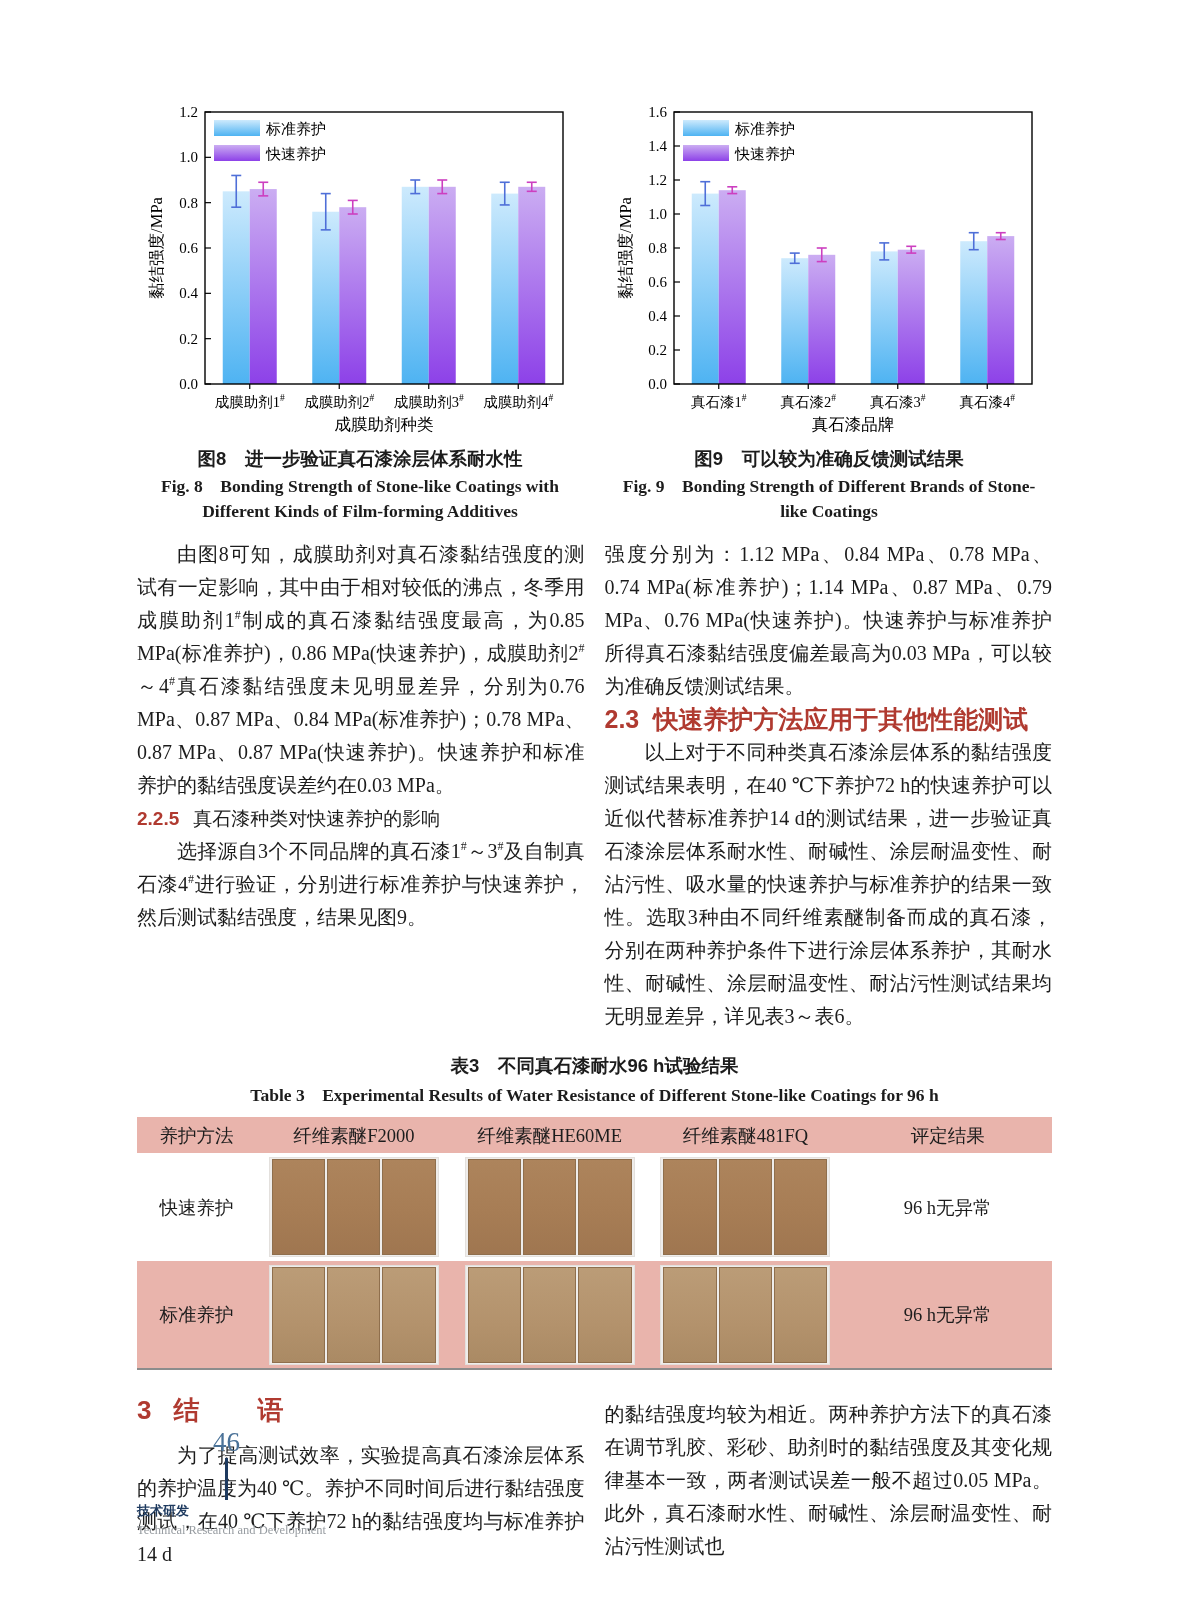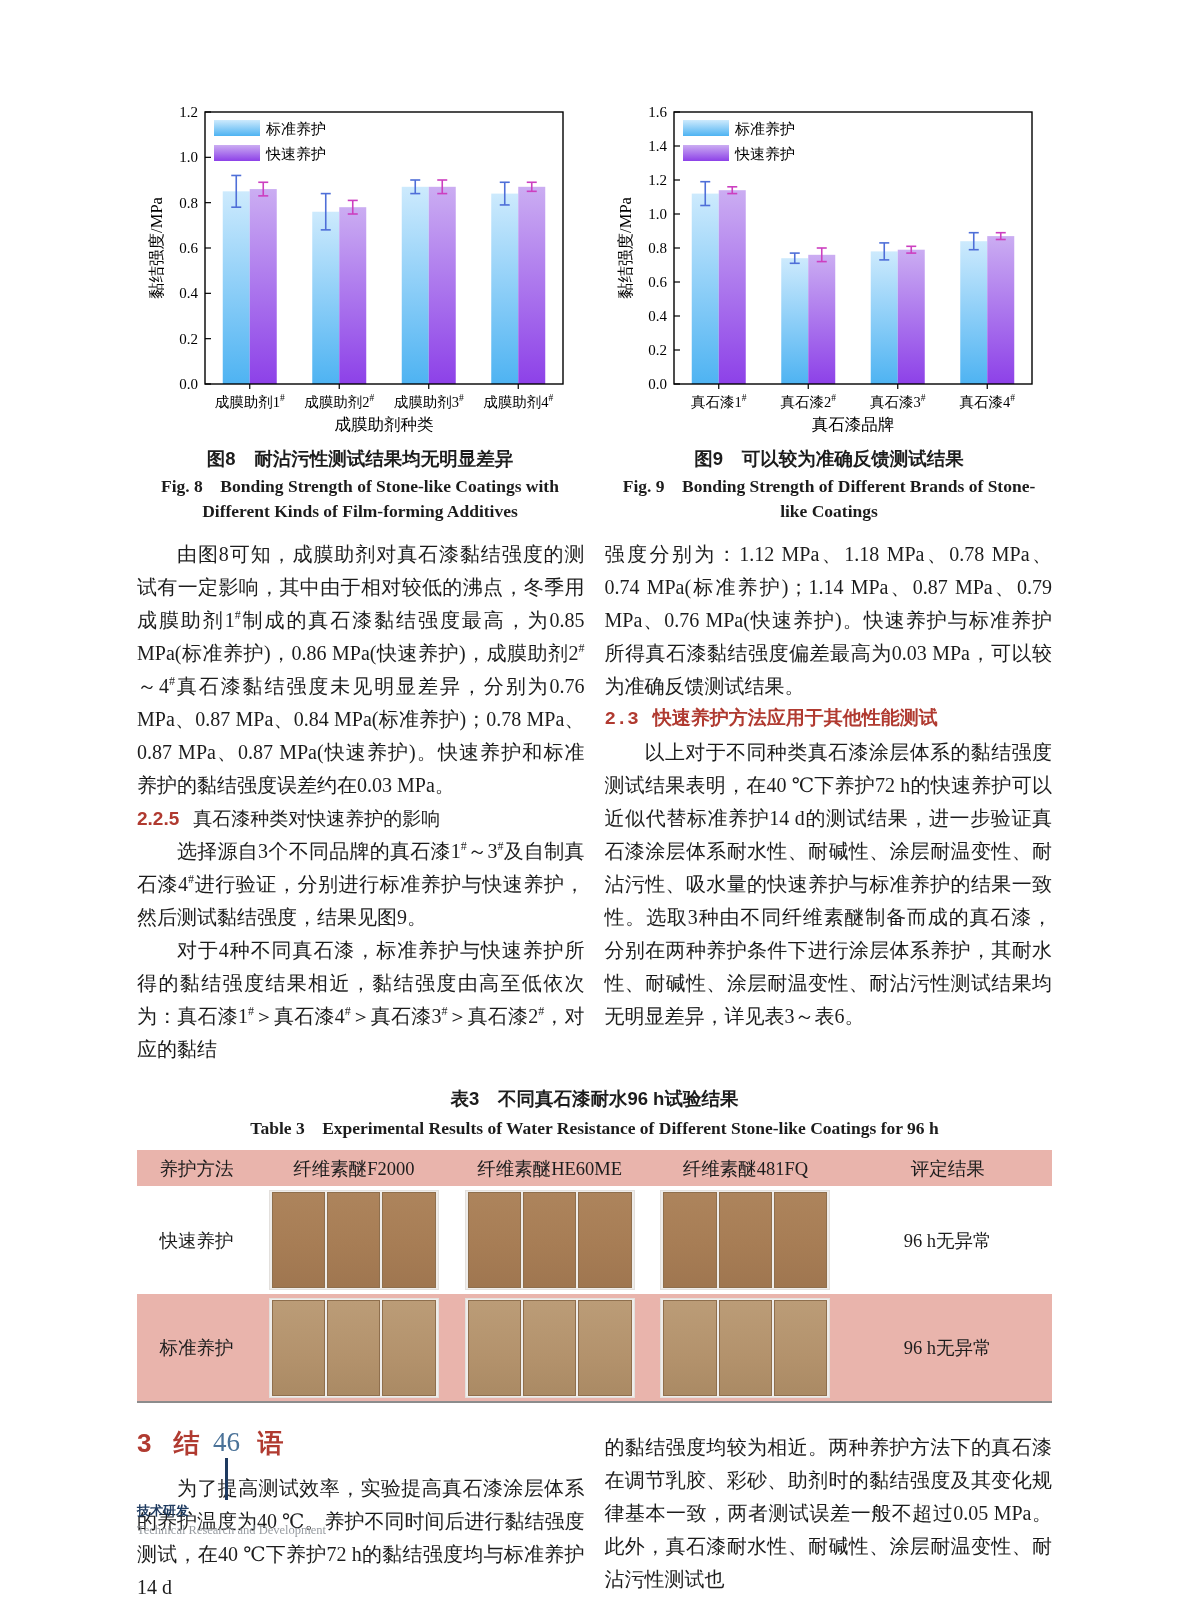--- a/index.html
+++ b/index.html
@@ -24,21 +24,21 @@
 
   
   .columns { display:flex; gap:20px; margin-top:14px; }
   .col { flex:1 1 0; font-size:20px; line-height:33px; text-align:justify; }
   .para { text-indent:2em; }
   .para.cont { text-indent:0; }
   sup { font-size:12px; line-height:0; }
   .h-sub { font-family:"Liberation Sans","DejaVu Sans",sans-serif; font-size:19px; line-height:33px; }
   .h-sub .num { color:#b03a30; font-weight:bold; margin-right:14px; }
   .h-sub .ttl { color:#1c1c1c; }
-  .h-red { font-family:Liberation Mono, monospace; font-size:19px;
+  .h-red { font-family:Liberation Sans, sans-serif; font-size:25px;
     line-height:33px; color:#b03a30; font-weight:bold; }
   .h-red .num { margin-right:14px; }
   .h-big { font-family:"Liberation Sans","DejaVu Sans",sans-serif; font-size:26px;
     color:#b03a30; font-weight:bold; margin:10px 0 12px; }
   .h-big .num { margin-right:22px; }
   .h-big .ttl { letter-spacing:16px; }
 
   
   .table-block { margin-top:20px; }
   .tbl-title-cn { text-align:center; font-family:"Liberation Sans","DejaVu Sans",sans-serif;
@@ -141,21 +141,21 @@
           <text x="283.75" y="307" text-anchor="middle" font-size="14.5" font-family="&quot;Liberation Serif&quot;,&quot;DejaVu Serif&quot;,serif"><tspan>成膜助剂3</tspan><tspan dy="-6" font-size="9.5">#</tspan></text>
           <line x1="373.25" y1="284" x2="373.25" y2="289" stroke="#000" stroke-width="1.2"></line>
           <text x="373.25" y="307" text-anchor="middle" font-size="14.5" font-family="&quot;Liberation Serif&quot;,&quot;DejaVu Serif&quot;,serif"><tspan>成膜助剂4</tspan><tspan dy="-6" font-size="9.5">#</tspan></text>
           <text x="239" y="330" text-anchor="middle" font-size="16.5" font-family="&quot;Liberation Serif&quot;,&quot;DejaVu Serif&quot;,serif">成膜助剂种类</text>
           <text transform="translate(17 148) rotate(-90)" text-anchor="middle" font-size="16.5" font-family="&quot;Liberation Serif&quot;,&quot;DejaVu Serif&quot;,serif">黏结强度/MPa</text>
           <rect x="69" y="20" width="46" height="16" fill="url(#chart8-g0)"></rect>
           <text x="121" y="34" font-size="15" font-family="&quot;Liberation Serif&quot;,&quot;DejaVu Serif&quot;,serif">标准养护</text>
           <rect x="69" y="45" width="46" height="16" fill="url(#chart8-g1)"></rect>
           <text x="121" y="59" font-size="15" font-family="&quot;Liberation Serif&quot;,&quot;DejaVu Serif&quot;,serif">快速养护</text>
         </svg>
-      <div class="cap-cn">图8　耐沾污性测试结果均无明显差异</div>
+      <div class="cap-cn">图8　进一步验证真石漆涂层体系耐水性</div>
       <div class="cap-en">Fig. 8　Bonding Strength of Stone-like Coatings with Different Kinds of Film-forming Additives</div>
     </div>
     <div class="chart-figure">
       <svg id="chart9" width="430" height="342" viewBox="0 0 430 342">
           <defs>
             <linearGradient id="chart9-g0" x1="0" y1="0" x2="0" y2="1">
               <stop offset="0%" stop-color="#cdeafd"></stop>
               <stop offset="100%" stop-color="#4eb3f2"></stop>
             </linearGradient>
             <linearGradient id="chart9-g1" x1="0" y1="0" x2="0" y2="1">
@@ -234,24 +234,23 @@
     </div>
   </div>
 
   <div class="columns">
     <div class="col">
       <p class="para">由图8可知，成膜助剂对真石漆黏结强度的测试有一定影响，其中由于相对较低的沸点，冬季用成膜助剂1<sup>#</sup>制成的真石漆黏结强度最高，为0.85 MPa(标准养护)，0.86 MPa(快速养护)，成膜助剂2<sup>#</sup>～4<sup>#</sup>真石漆黏结强度未见明显差异，分别为0.76 MPa、0.87 MPa、0.84 MPa(标准养护)；0.78 MPa、0.87 MPa、0.87 MPa(快速养护)。快速养护和标准养护的黏结强度误差约在0.03 MPa。</p>
       <div class="h-sub">
         <span class="num">2.2.5</span><span class="ttl">真石漆种类对快速养护的影响</span>
       </div>
       <p class="para">选择源自3个不同品牌的真石漆1<sup>#</sup>～3<sup>#</sup>及自制真石漆4<sup>#</sup>进行验证，分别进行标准养护与快速养护，然后测试黏结强度，结果见图9。</p>
-      <p class="para">对于4种不同真石漆，标准养护与快速养护所得的黏结强度结果相近，黏结强度由高至低依次为：真石漆1<sup>#</sup>＞真石漆4<sup>#</sup>＞真石漆3<sup>#</sup>＞真石漆2<sup>#</sup>，对应的黏结</p>
     </div>
     <div class="col">
-      <p class="para cont">强度分别为：1.12 MPa、1.18 MPa、0.78 MPa、0.74 MPa(标准养护)；1.14 MPa、0.87 MPa、0.79 MPa、0.76 MPa(快速养护)。快速养护与标准养护所得真石漆黏结强度偏差最高为0.03 MPa，可以较为准确反馈测试结果。</p>
+      <p class="para cont">强度分别为：1.12 MPa、0.84 MPa、0.78 MPa、0.74 MPa(标准养护)；1.14 MPa、0.87 MPa、0.79 MPa、0.76 MPa(快速养护)。快速养护与标准养护所得真石漆黏结强度偏差最高为0.03 MPa，可以较为准确反馈测试结果。</p>
       <div class="h-red">
         <span class="num">2.3</span><span>快速养护方法应用于其他性能测试</span>
       </div>
       <p class="para">以上对于不同种类真石漆涂层体系的黏结强度测试结果表明，在40 ℃下养护72 h的快速养护可以近似代替标准养护14 d的测试结果，进一步验证真石漆涂层体系耐水性、耐碱性、涂层耐温变性、耐沾污性、吸水量的快速养护与标准养护的结果一致性。选取3种由不同纤维素醚制备而成的真石漆，分别在两种养护条件下进行涂层体系养护，其耐水性、耐碱性、涂层耐温变性、耐沾污性测试结果均无明显差异，详见表3～表6。</p>
     </div>
   </div>
 
   <div class="table-block">
     <div class="tbl-title-cn">表3　不同真石漆耐水96 h试验结果</div>
     <div class="tbl-title-en">Table 3　Experimental Results of Water Resistance of Different Stone-like Coatings for 96 h</div>

